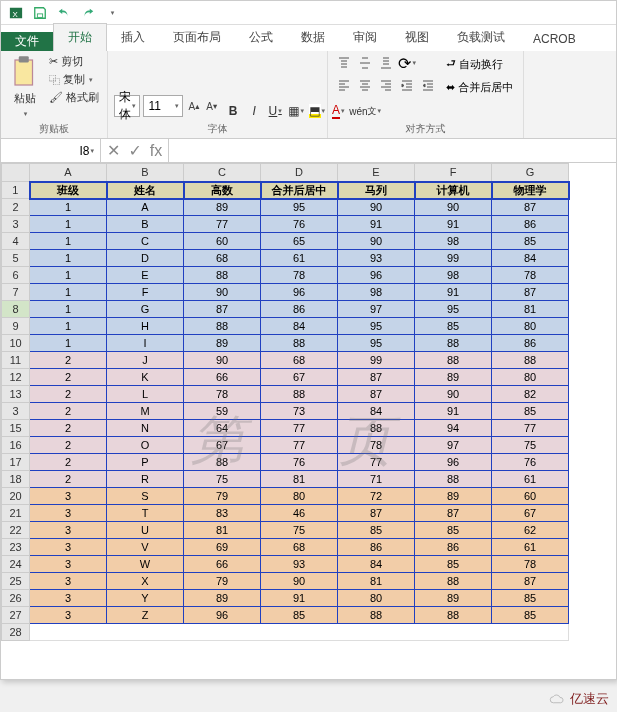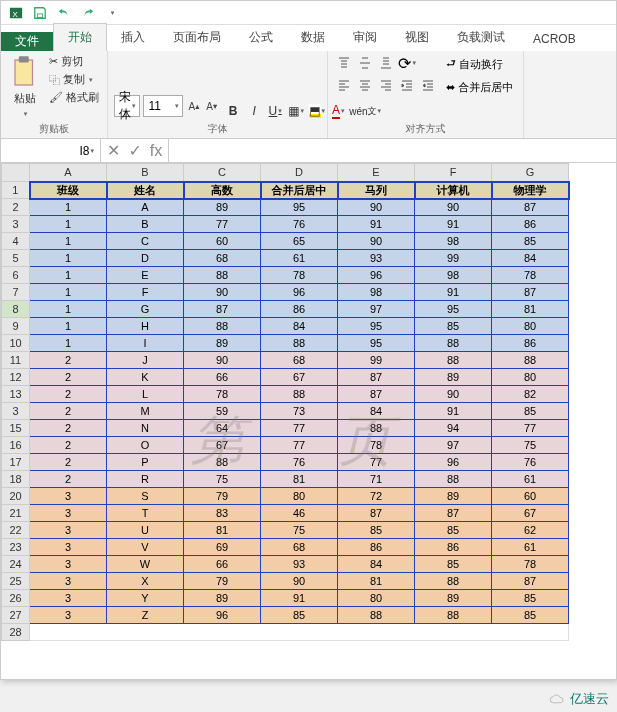--- a/index.html
+++ b/index.html
@@ -56,21 +56,21 @@
 .grid th.ch { background: #e6e6e6; border: 1px solid #ccc; width: 77px; height: 18px; font-weight: normal; color: #333; }
 .grid th.rh { background: #e6e6e6; border: 1px solid #ccc; width: 28px; height: 17px; font-weight: normal; color: #333; text-align: center; }
 .grid th.rh.sel { background: #d3e5c8; }
 .grid td { border: 1px solid #2040c0; height: 17px; text-align: center; padding: 0 2px; }
 .hdr-row td { background: #dcd7b0; font-weight: bold; border: 2px solid #2040c0; }
 .z1 { background: #c5d4e8; }
 .z2 { background: #e8d5da; }
 .z3 { background: #f2cda8; }
 .watermark { position: absolute; top: 242px; left: 190px; font-size: 54px; color: rgba(120,120,120,0.28); font-family: "SimSun"; letter-spacing: 40px; pointer-events: none; font-style: italic; }
 
-.footer-logo { position: absolute; bottom: 4px; right: 8px; font-size: 13px; color: #0f766e; display: flex; align-items: center; gap: 4px; }
+.footer-logo { position: absolute; bottom: 4px; right: 8px; font-size: 13px; color: #7f1d1d; display: flex; align-items: center; gap: 4px; }
 .footer-logo svg { width: 18px; height: 14px; }
 </style>
 </head>
 <body>
 
 <div class="app">
 
   <div class="qat">
     <div class="qat-btn">
       <svg viewBox="0 0 16 16">

